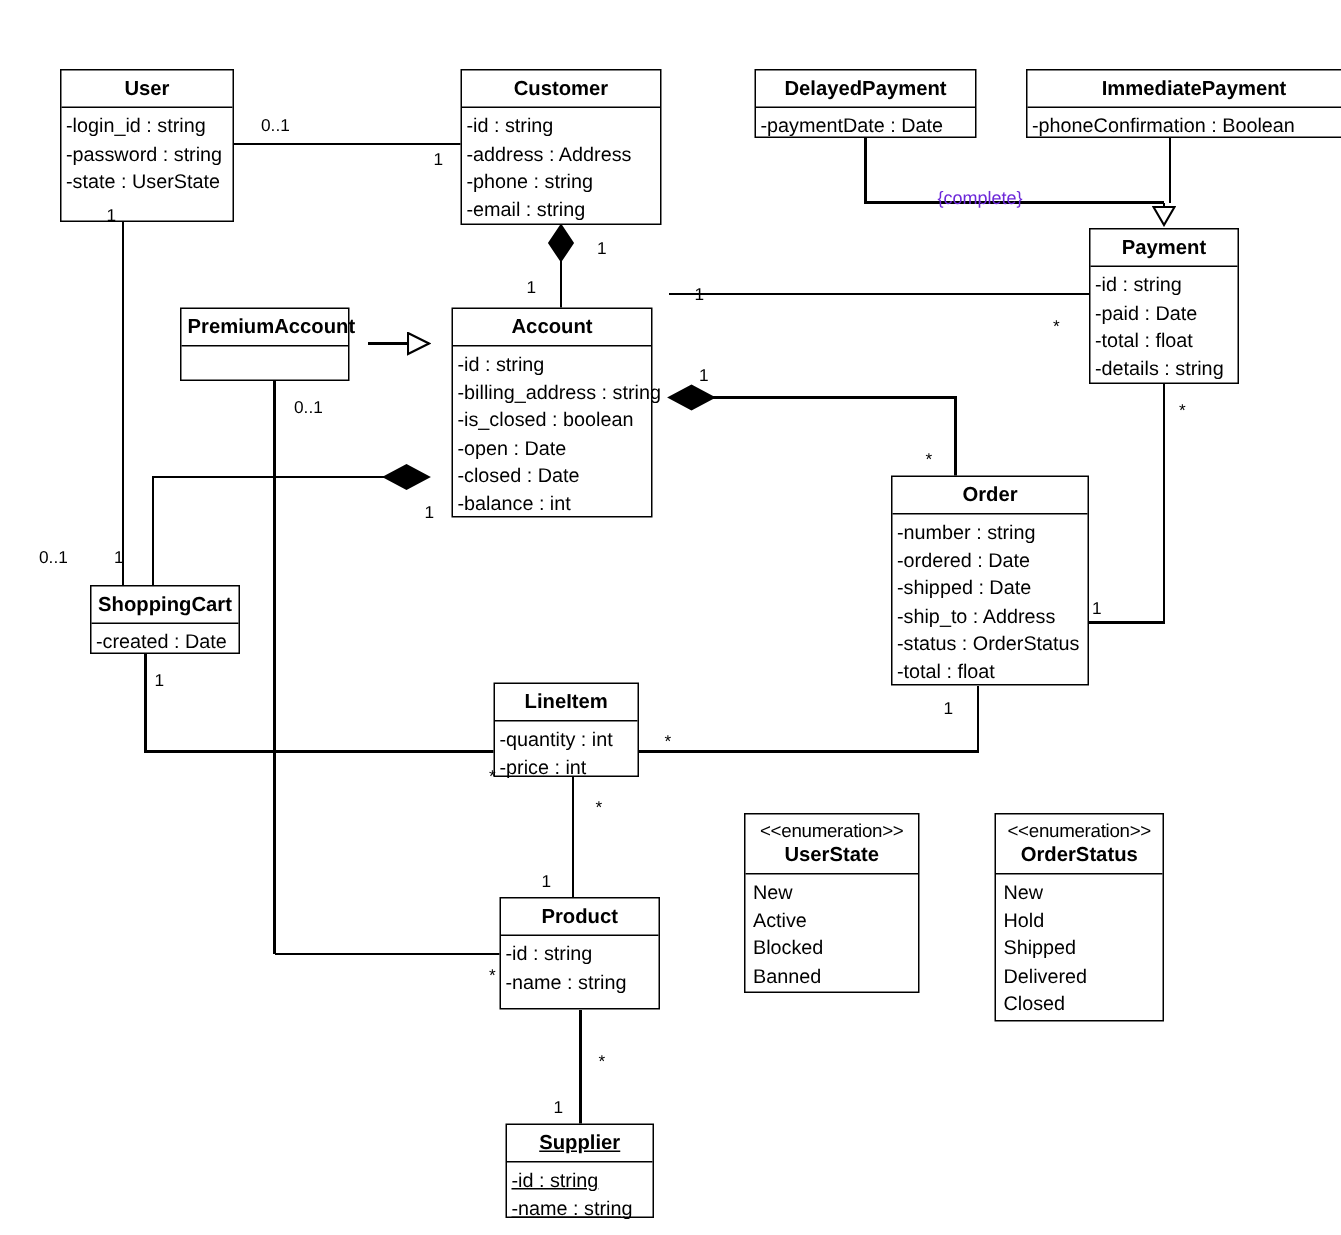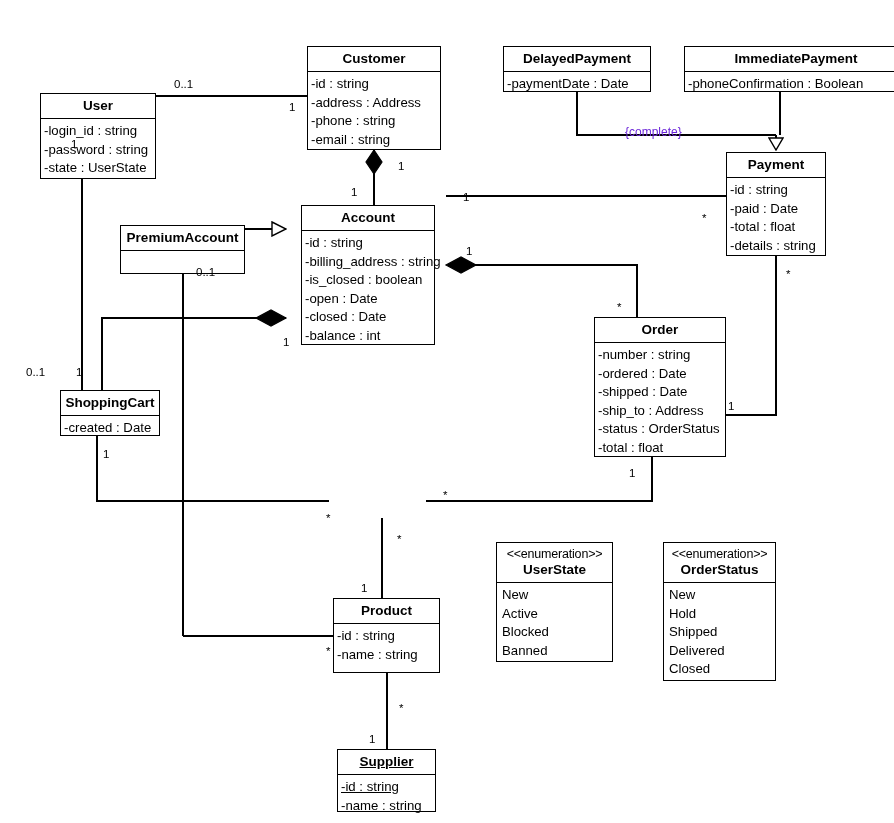--- a/index.html
+++ b/index.html
@@ -133,21 +133,21 @@
       <path d="M 387 673 L 387 749"></path>
     </g>
 
     <g fill="#000000" stroke="#000000" stroke-width="1.2">
       <polygon points="374,150 382,162 374,174 366,162"></polygon>
       <polygon points="446,265 461,273 476,265 461,257"></polygon>
       <polygon points="286,318 271,310 256,318 271,326"></polygon>
     </g>
   </svg>
 
-  <div class="umlclass" style="left:40px; top:46px; width:116px; height:86px;margin-top:47px;">
+  <div class="umlclass" style="left:40px; top:46px; width:116px; height:102px;">
     <div class="cls-name">
       <span>User</span>
     </div>
     <div class="cls-attrs">
       <div class="cls-attr">-login_id : string</div>
       <div class="cls-attr">-password : string</div>
       <div class="cls-attr">-state : UserState</div>
     </div>
   </div>
 
@@ -186,21 +186,21 @@
       <span>Payment</span>
     </div>
     <div class="cls-attrs">
       <div class="cls-attr">-id : string</div>
       <div class="cls-attr">-paid : Date</div>
       <div class="cls-attr">-total : float</div>
       <div class="cls-attr">-details : string</div>
     </div>
   </div>
 
-  <div class="umlclass" style="left:120px; top:205px; width:125px; height:49px;margin-top:20px;">
+  <div class="umlclass" style="left:120px; top:205px; width:113px; height:49px;">
     <div class="cls-name">
       <span>PremiumAccount</span>
     </div>
     <div class="cls-attrs empty"></div>
   </div>
 
   <div class="umlclass" style="left:301px; top:205px; width:134px; height:140px;">
     <div class="cls-name">
       <span>Account</span>
     </div>
@@ -230,20 +230,29 @@
 
   <div class="umlclass" style="left:60px; top:390px; width:100px; height:46px;">
     <div class="cls-name">
       <span>ShoppingCart</span>
     </div>
     <div class="cls-attrs">
       <div class="cls-attr">-created : Date</div>
     </div>
   </div>
 
+  <div class="umlclass" style="left:329px; top:455px; width:97px; height:63px;">
+    <div class="cls-name">
+      <span>LineItem</span>
+    </div>
+    <div class="cls-attrs">
+      <div class="cls-attr">-quantity : int</div>
+      <div class="cls-attr">-price : int</div>
+    </div>
+  </div>
 
   <div class="umlclass" style="left:496px; top:542px; width:117px; height:120px;">
     <div class="cls-name">
       <span class="cls-stereo">&lt;&lt;enumeration&gt;&gt;</span>
       <span>UserState</span>
     </div>
     <div class="cls-attrs lits">
       <div class="cls-attr">New</div>
       <div class="cls-attr">Active</div>
       <div class="cls-attr">Blocked</div>

